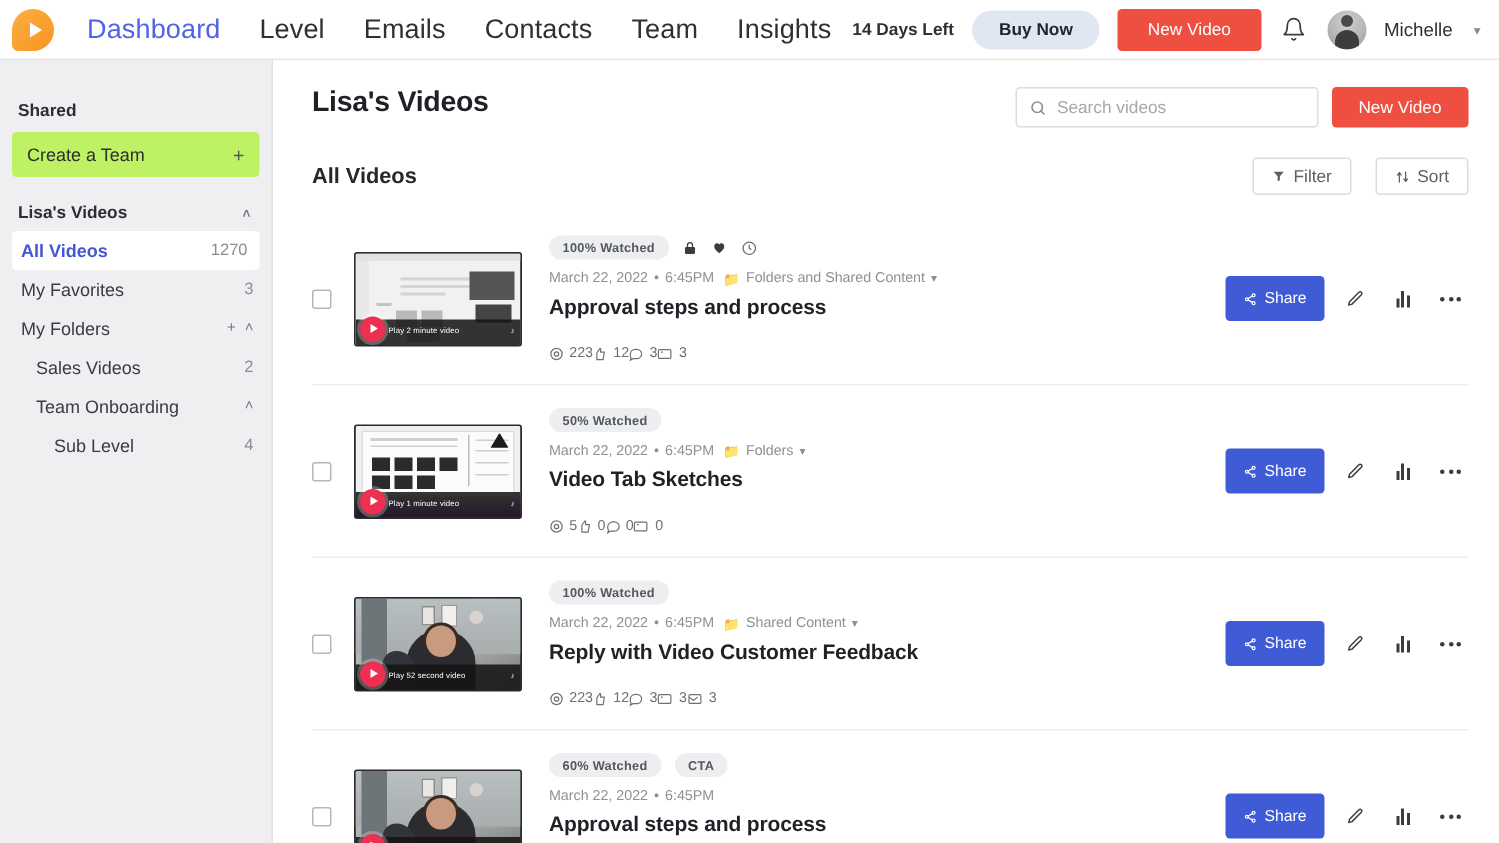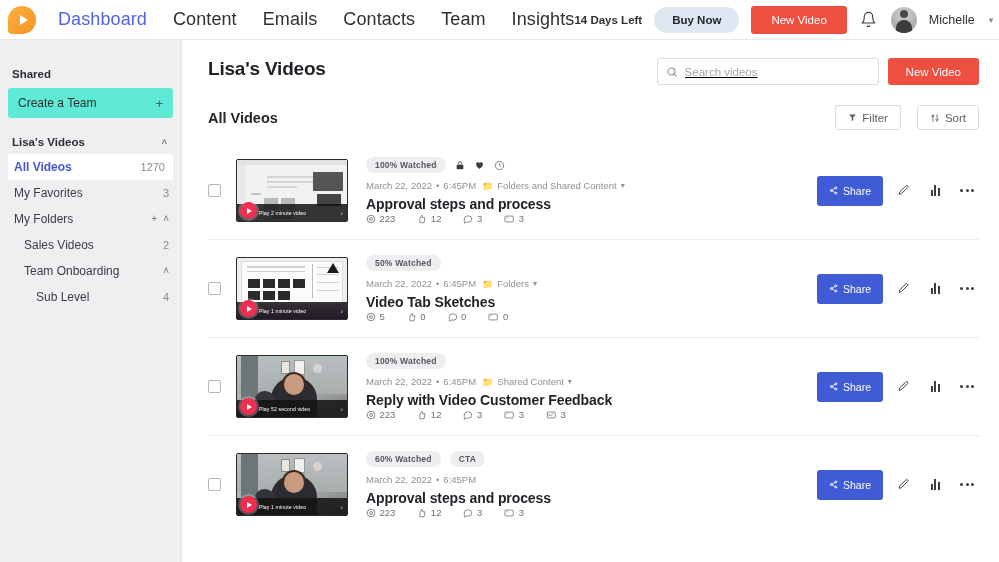--- a/index.html
+++ b/index.html
@@ -76,21 +76,21 @@
     font-size: 12px;
     position: relative;
   }
   .side-section-title {
     font-size: 11.5px; font-weight: bold; color: #2c2e33;
     padding: 4px 12px 6px 12px;
   }
   .side-section-title.with-caret { display:flex; align-items:center; justify-content:space-between; padding-right:14px;}
   .create-team {
     margin: 2px 8px 11px 8px;
-    background: #5eead4;
+    background: #bef264;
     border-radius: 3px;
     padding: 8px 10px;
     display: flex; align-items: center; justify-content: space-between;
     font-size: 12px; color: #2c2e33; cursor: pointer;
   }
   .create-team .plus { font-size: 13px; color: #55575c; line-height: 1; }
   .side-group { margin-top: 14px; }
   .side-item {
     display: flex; align-items: center;
     padding: 6px 12px 6px 14px;
@@ -112,23 +112,23 @@
   .side-item.indent2 { padding-left: 36px; }
   .chev { display:inline-block; font-size: 9px; color:#76787e; }
 
   
   .main { flex: 1; min-width: 0; background: #ffffff; display: flex; flex-direction: column; }
   .main-head { padding: 18px 20px 0 26px; }
   .main-head-row1 { display: flex; align-items: flex-start; }
   .page-title { font-size: 19px; font-weight: bold; color: #1f2126; letter-spacing: -.2px; }
   .head-right { margin-left: auto; display: flex; align-items: center; }
   .search-wrap {
-    width: 222px; height: 27px;
+    width: 202px; height: 27px;
     border: 1px solid #dcdce0; border-radius: 3px;
-    display: flex; align-items: center; padding: 0 8px; background: #fff; text-decoration: underline;
+    display: flex; align-items: center; padding: 0 8px; background: #fff;
   }
   .search-wrap svg { flex: none; }
   .search-input {
     border: none; outline: none; flex: 1;
     font-size: 11.5px; color: #45474d; margin-left: 7px;
     font-family: "Liberation Sans", sans-serif; background: transparent;
   }
   .search-input::placeholder { color: #a5a7ad; }
   .btn-newvideo-main {
     background: #ef4f40; color: #fff; font-size: 11.5px;
@@ -196,21 +196,21 @@
   .subline {
     margin-top: 7px; font-size: 9.5px; color: #8e9096;
     display: flex; align-items: center; gap: 4px; white-space: nowrap;
   }
   .subline .folder-ico { font-size: 9px; margin-left: 2px; }
   .subline .cv { font-size: 8px; }
   .vtitle {
     margin-top: 5px; font-size: 14px; font-weight: bold; color: #1f2126;
     letter-spacing: -.1px; cursor: pointer; white-space: nowrap;
   }
-  .stats { margin-top: 1px; display: flex; align-items: center; gap: 22px; text-align: center; }
+  .stats { margin-top: 18px; display: flex; align-items: center; gap: 0; text-align: center; }
   .stat { display: flex; align-items: center; gap: 3.5px; font-size: 9.5px; color: #6e7076; }
   .stat svg { display: block; }
 
   .actions { display: flex; align-items: center; gap: 8px; margin-left: 14px; flex: none; }
   .btn-share {
     background: #3f5cd6; color: #fff; border: none; border-radius: 3px;
     height: 23px; padding: 15px 12px; font-size: 10.5px; cursor: pointer;
     display: flex; align-items: center; gap: 5px;
     font-family: "Liberation Sans", sans-serif;
   }
@@ -251,21 +251,21 @@
 <body>
 
 <div id="app">
 
   <div class="topnav">
     <div class="logo">
         <div class="tri"></div>
       </div>
     <div class="navlinks" id="navlinks">
         <div class="navlink active">Dashboard</div>
-        <div class="navlink">Content</div>
+        <div class="navlink">Level</div>
         <div class="navlink">Emails</div>
         <div class="navlink">Contacts</div>
         <div class="navlink">Team</div>
         <div class="navlink">Insights</div>
       </div>
     <div class="nav-right">
       <div class="days-left">14 Days Left</div>
       <button class="btn-buynow">Buy Now</button>
       <button class="btn-newvideo-top">New Video</button>
       <div class="bell">

